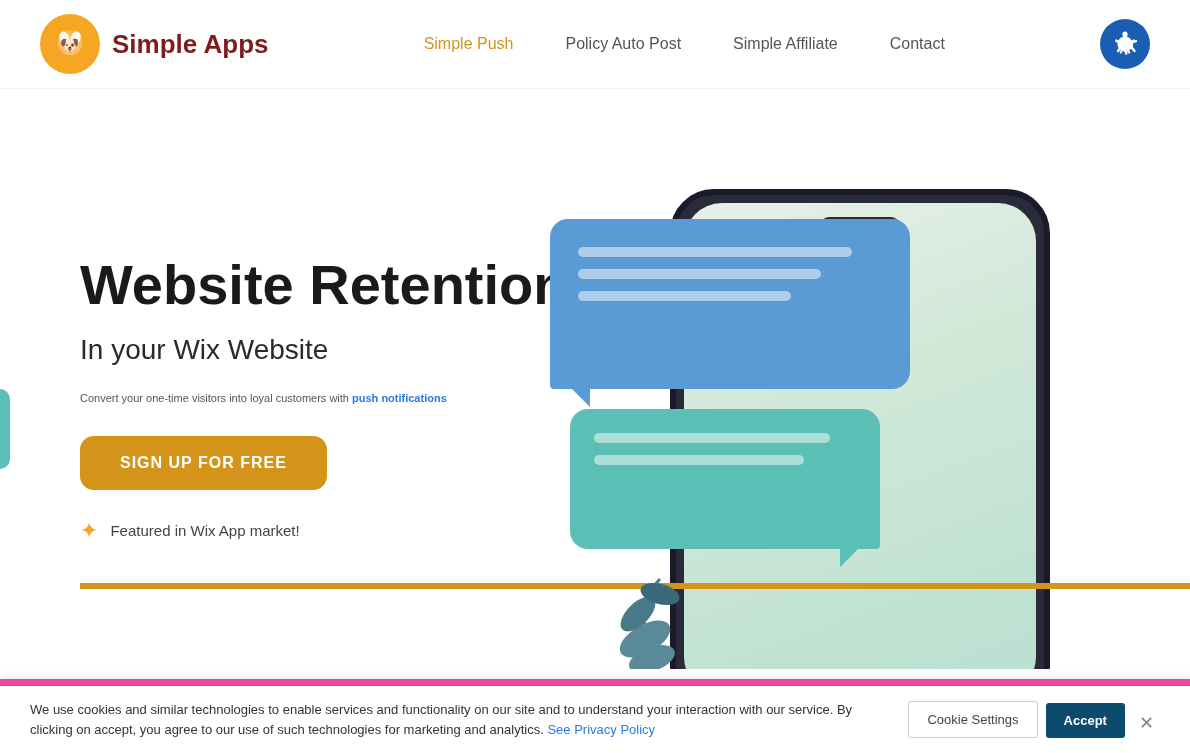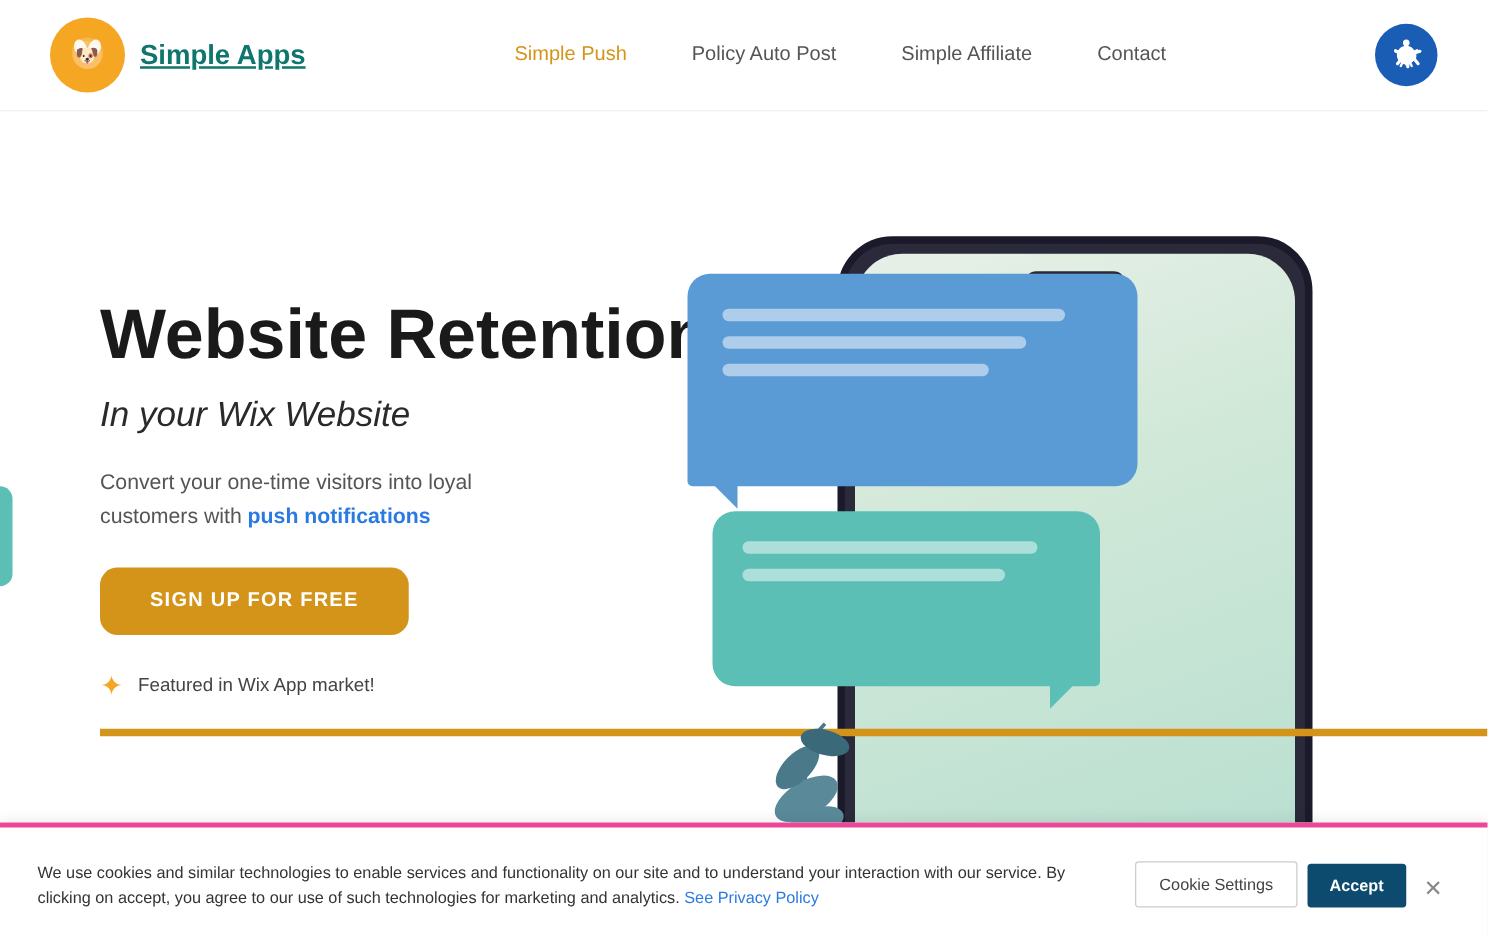--- a/index.html
+++ b/index.html
@@ -28,24 +28,23 @@
       border-radius: 50%;
       background: #f5a623;
       display: flex;
       align-items: center;
       justify-content: center;
       font-size: 28px;
       color: white;
       flex-shrink: 0;
     }
     .logo-text {
-      font-size: 22px;
+      font-size: 26px;
       font-weight: 600;
-      color: #0f766e;
-      text-decoration: underline;
+      color: #7f1d1d;
     }
     nav {
       display: flex;
       align-items: center;
       gap: 52px;
     }
     nav a {
       text-decoration: none;
       font-size: 16px;
       color: #555;
@@ -91,24 +90,23 @@
       font-weight: 800;
       color: #1a1a1a;
       line-height: 1.1;
       margin-bottom: 18px;
     }
     .hero-subtitle {
       font-size: 28px;
       font-weight: 400;
       color: #2a2a2a;
       margin-bottom: 24px;
-      font-style: italic;
     }
     .hero-description {
-      font-size: 17px;
+      font-size: 11px;
       color: #555;
       line-height: 1.6;
       margin-bottom: 28px;
       max-width: 370px;
     }
     .hero-description strong {
       color: #2a7ae2;
       font-weight: 600;
     }
     .signup-btn {
@@ -280,22 +278,22 @@
       border-radius: 0 10px 10px 0;
     }
 
     
     .cookie-banner {
       position: fixed;
       bottom: 0;
       left: 0;
       right: 0;
       background: #fff;
-      border-top: 4px solid #ec4899;
-      padding: 26px 30px;
+      border-top: 7px solid #ec4899;
+      padding: 14px 30px;
       display: flex;
       align-items: center;
       justify-content: space-between;
       z-index: 100;
       gap: 20px;
       box-shadow: 0 -2px 10px rgba(0,0,0,0.08);
     }
     .cookie-text {
       font-size: 13px;
       color: #333;

